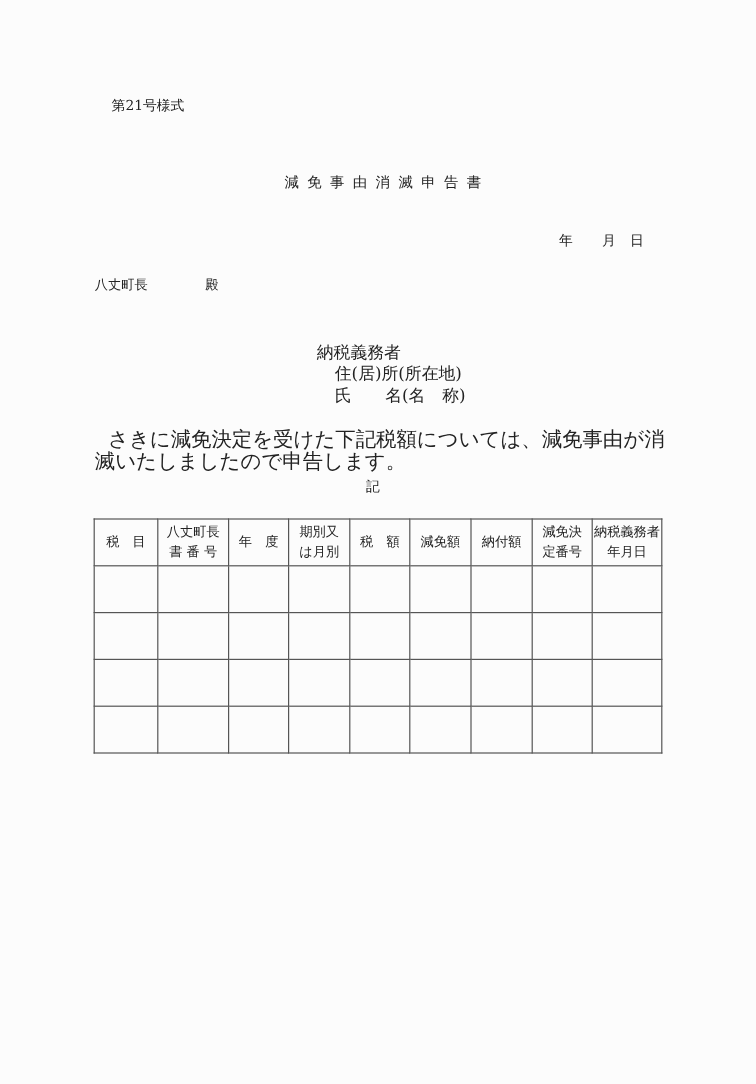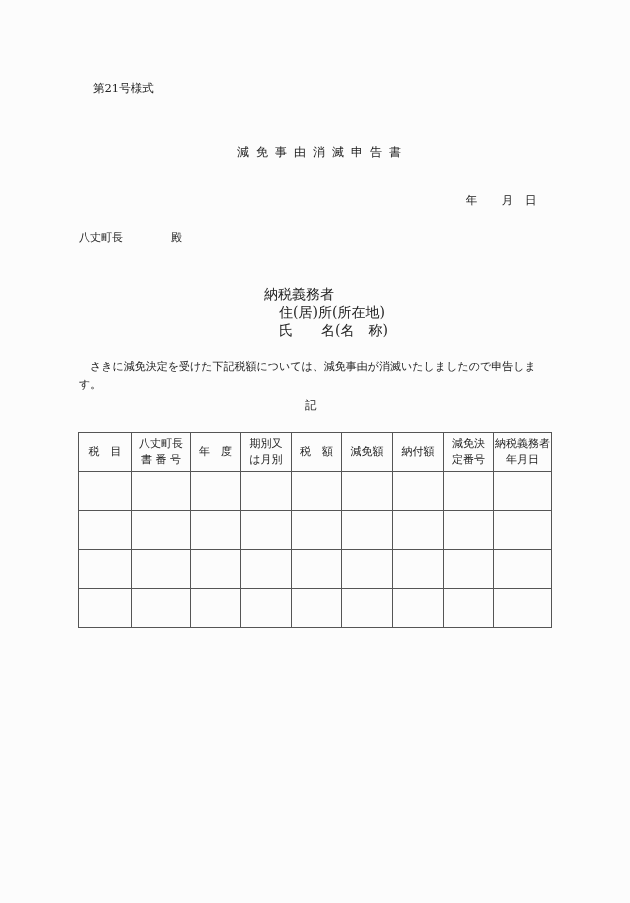--- a/index.html
+++ b/index.html
@@ -22,21 +22,21 @@
   #date-line { left: 453px; top: 193px; font-size: 11.5px; text-align: center; }
   #date-line span { display: inline-block; }
   #date-line .year { width: 37px; }
   #date-line .month { width: 35px; }
   #addressee { left: 79px; top: 230px; font-size: 11px; }
   #addressee .title { display: inline-block; width: 92px; }
   #taxpayer-block { left: 243px; top: 285px; font-size: 14px; line-height: 18px; margin-left: 21px; }
   #taxpayer-block .indent { padding-left: 15px; }
   #body-text {
     left: 79px; top: 358px; width: 475px;
-    white-space: normal; font-size: 11px; line-height: 18px;
+    white-space: normal; font-size: 17px; line-height: 18px;
     text-indent: 11px;
   }
   #record-label { left: 305px; top: 398px; font-size: 11.5px; }
 
   table#tax-table {
     position: absolute;
     left: 78px;
     top: 432px;
     border-collapse: collapse;
     table-layout: fixed;

